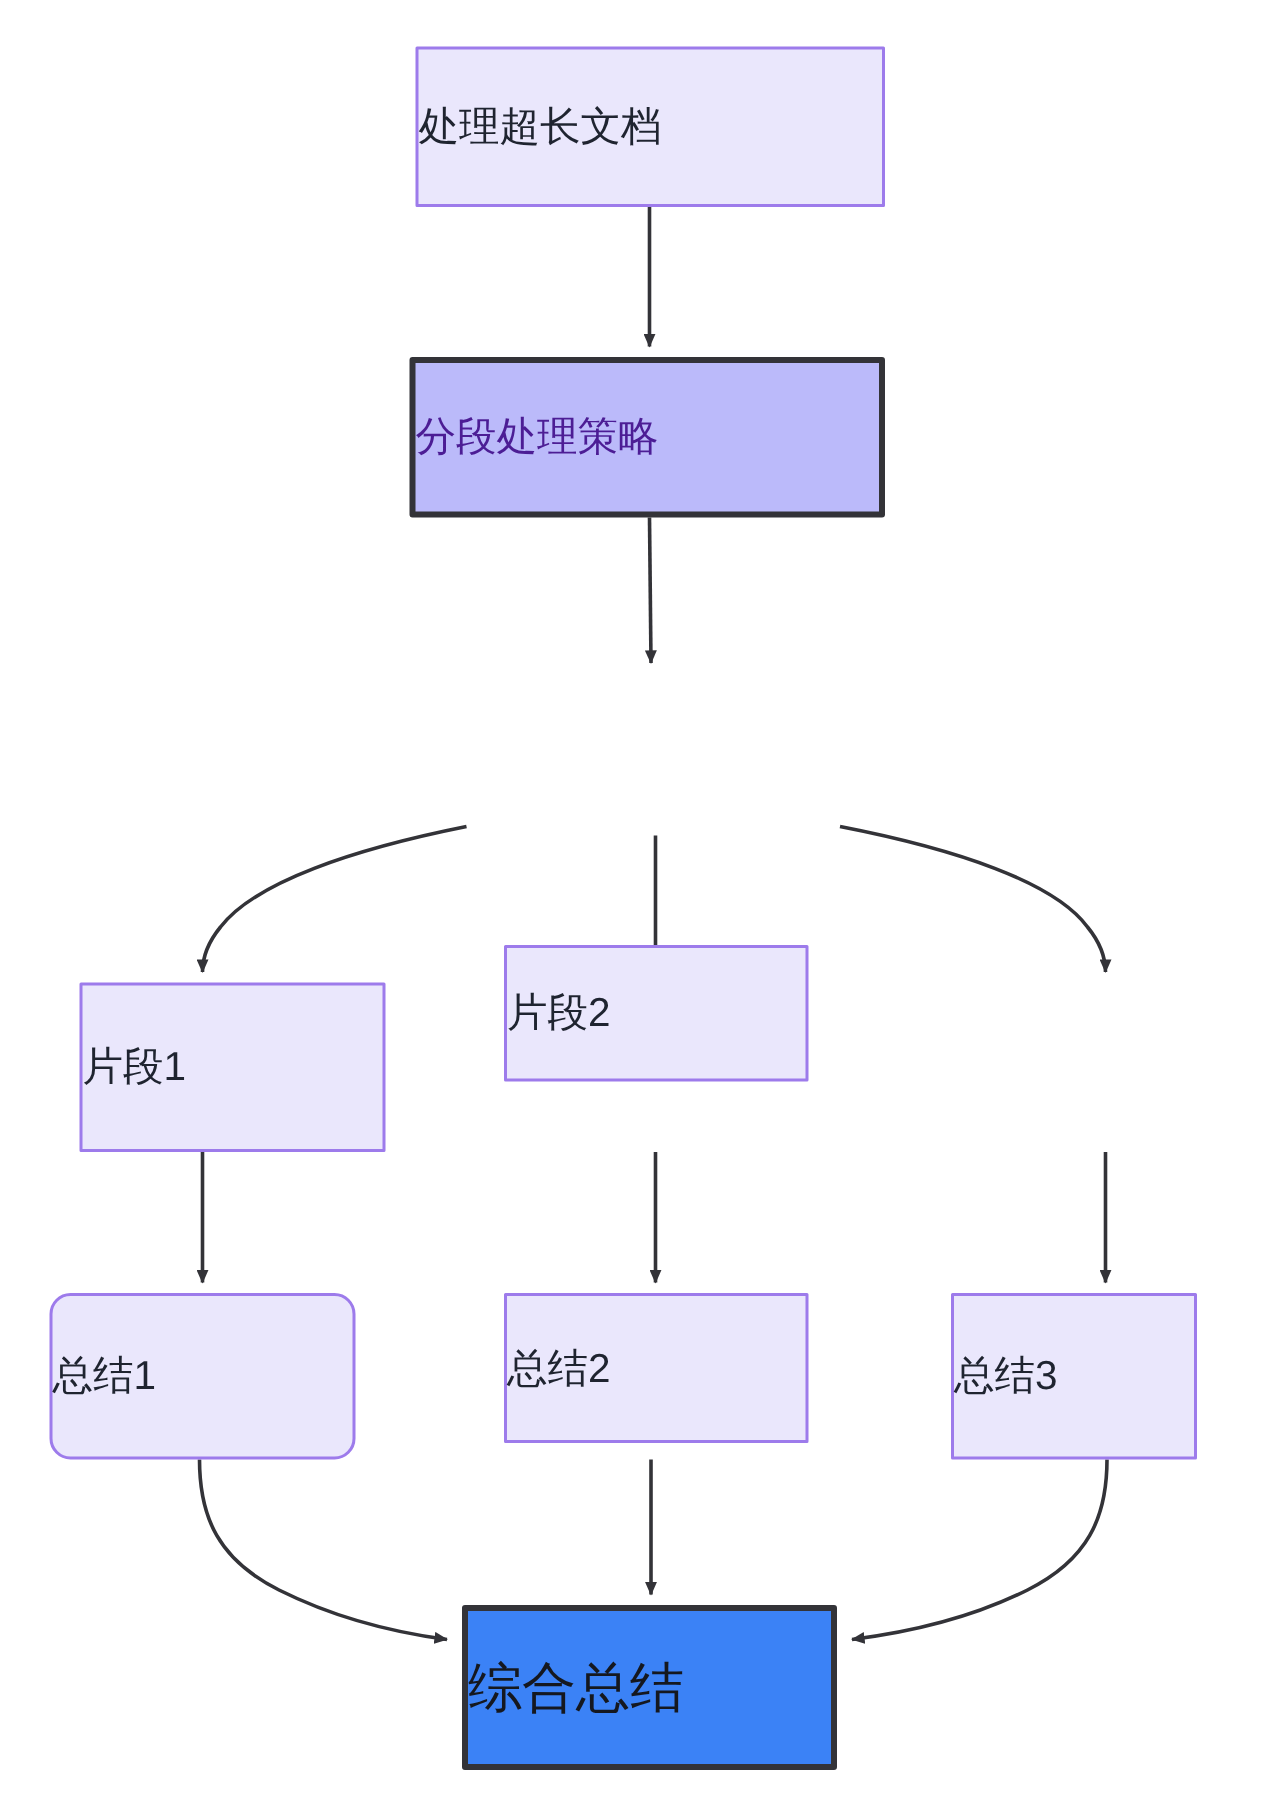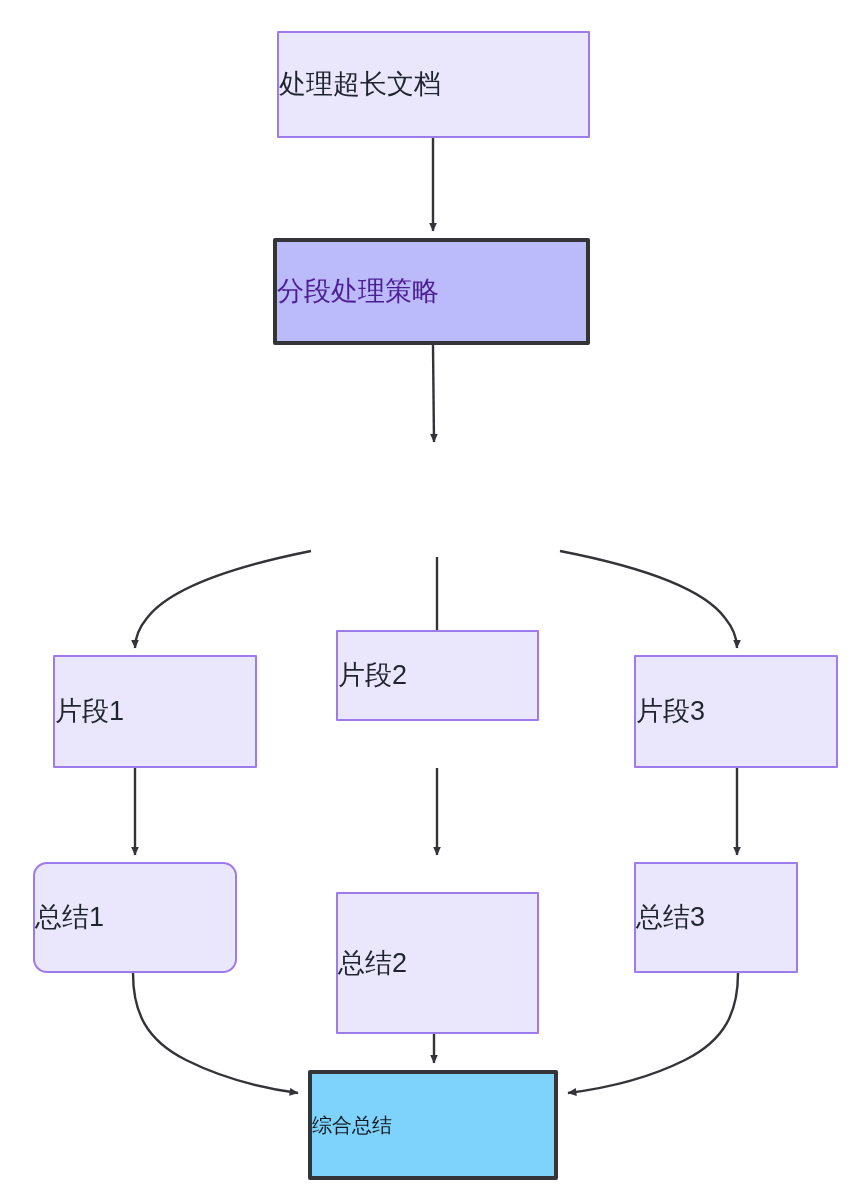--- a/index.html
+++ b/index.html
@@ -50,25 +50,25 @@
   
   .node.style-strategy {
     background: #bbbafa;
     border: 4px solid #333338;
     border-radius: 2px;
     color: #4c1d95;
     font-size: 27px;
   }
   
   .node.style-final {
-    background: #7dd3fc;
+    background: #3b82f6;
     border: 4px solid #333338;
     border-radius: 2px;
     color: #15181f;
-    font-size: 20px;
+    font-size: 36px;
   }
 </style>
 </head>
 <body>
 
 <div id="diagram-root">
 
   <svg id="edge-layer" viewBox="0 0 852 1196" width="852" height="1196" xmlns="http://www.w3.org/2000/svg">
     <defs>
       <marker id="arrowhead" markerWidth="10" markerHeight="8" refX="8.4" refY="4" orient="auto" markerUnits="userSpaceOnUse">
@@ -109,29 +109,26 @@
 
 
   <div class="node style-default" style="left:33px; top:655px; width:204px; height:113px;margin-left:20px;">
     <span class="node-label">片段1</span>
   </div>
 
   <div class="node style-default" style="left:336px; top:630px; width:203px; height:91px;">
     <span class="node-label">片段2</span>
   </div>
 
-  <div class="node style-default" style="left:634px; top:655px; width:204px; height:113px;">
-    <span class="node-label">片段3</span>
-  </div>
 
   <div class="node style-default" style="left:33px; top:862px; width:204px; height:111px;border-radius:14px;">
     <span class="node-label">总结1</span>
   </div>
 
-  <div class="node style-default" style="left:336px; top:892px; width:203px; height:142px;">
+  <div class="node style-default" style="left:336px; top:862px; width:203px; height:100px;">
     <span class="node-label">总结2</span>
   </div>
 
   <div class="node style-default" style="left:634px; top:862px; width:164px; height:111px;">
     <span class="node-label">总结3</span>
   </div>
 
   <div class="node style-final" style="left:308px; top:1070px; width:250px; height:110px;">
     <span class="node-label">综合总结</span>
   </div>

